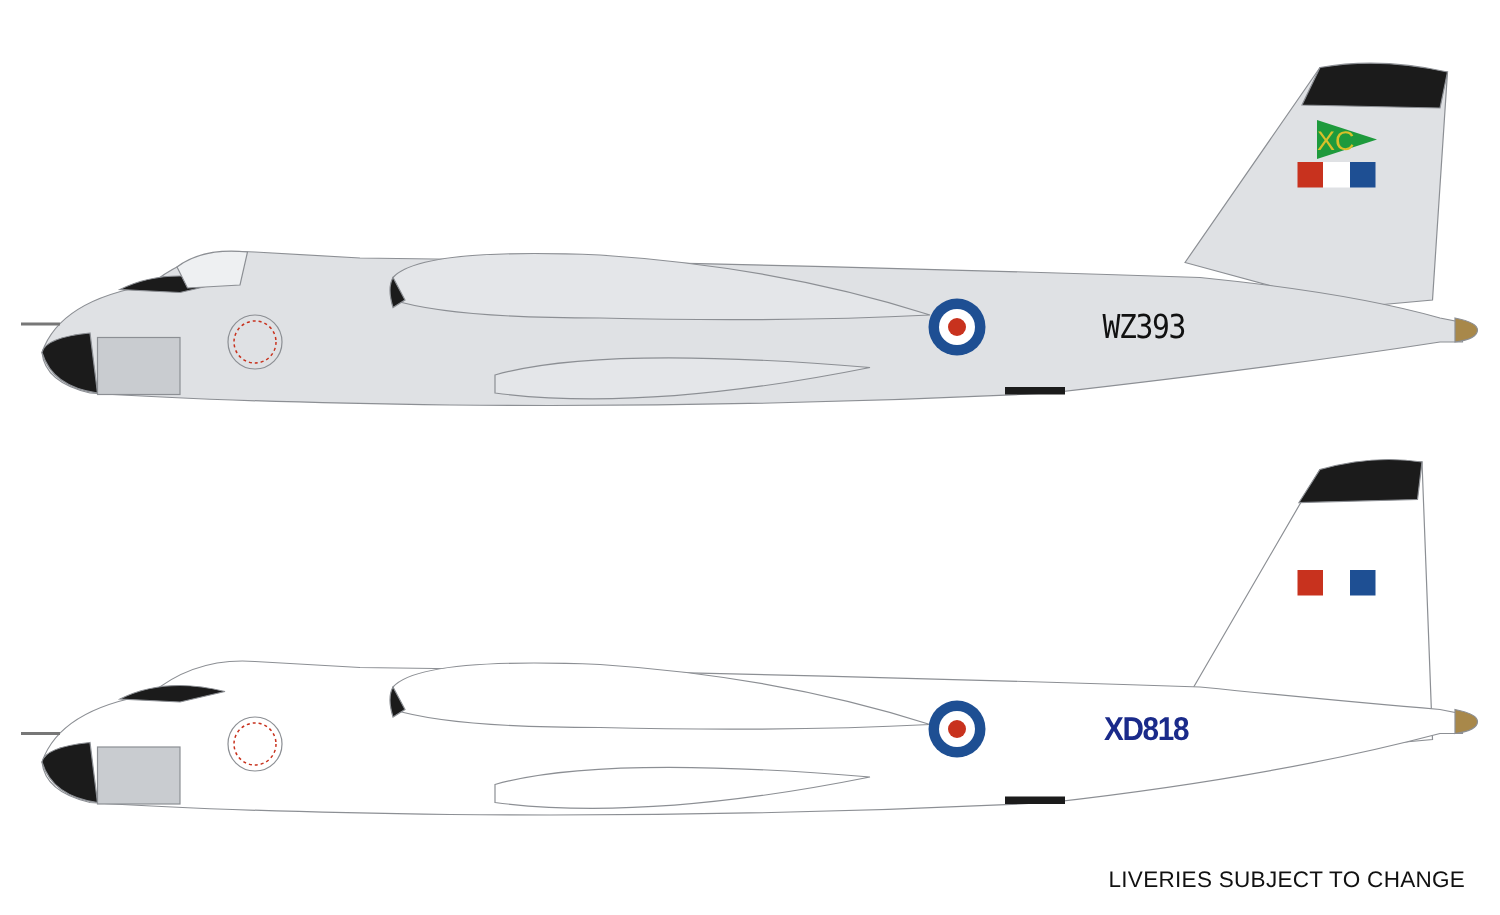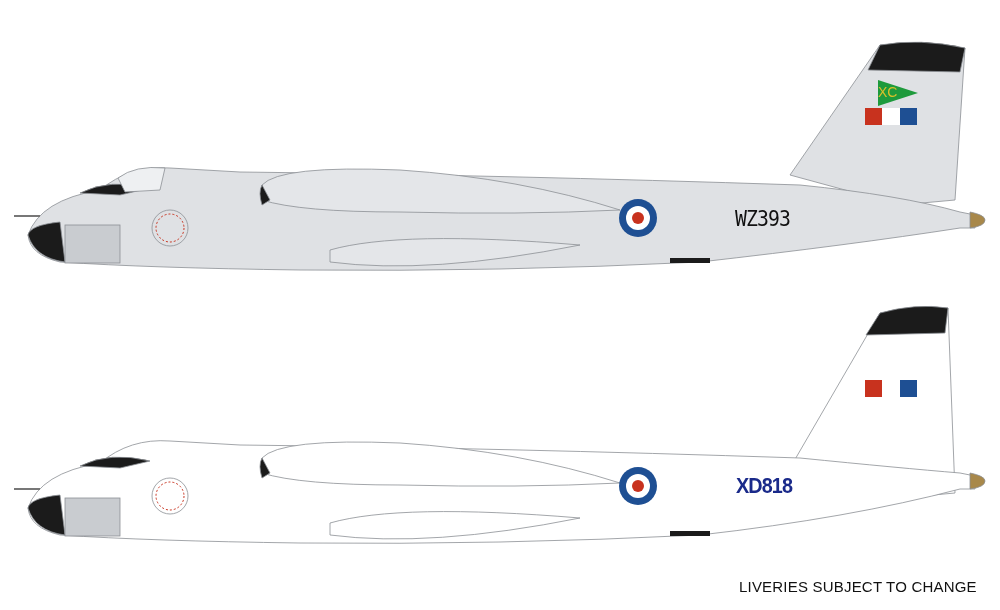--- a/index.html
+++ b/index.html
@@ -4,21 +4,21 @@
 <style>
   html, body { margin:0; padding:0; background:#ffffff; }
   body { width:1000px; height:610px; position:relative; overflow:hidden; font-family:"Liberation Sans", sans-serif; }
   .plane { position:absolute; left:0; width:1000px; }
   .plane svg { display:block; }
   #plane-top { top:0; height:300px; }
   #plane-bottom { top:298px; height:300px; }
   .serial { position:absolute; font-family:"DejaVu Sans Mono", monospace; font-size:22px; letter-spacing:-1px; transform:scaleX(0.9); transform-origin:left; }
   #serial-top { left:735px; top:206px; color:#111; }
   #serial-bottom { left:736px; top:455px; color:#1a2a8a; font-weight:bold; font-family:"Liberation Sans", sans-serif; }
-  .code { position:absolute; font-size:14px; color:#d8c02a; font-family:"Liberation Sans", sans-serif; }
+  .code { position:absolute; font-size:18px; color:#d8c02a; font-family:"Liberation Sans", sans-serif; }
   #code-top { left:878px; top:84px; }
   .footer { position:absolute; left:739px; top:578px; font-size:15px; color:#111; letter-spacing:0.2px; font-family:"Liberation Sans", sans-serif; }
 </style>
 </head>
 <body>
 
 <div class="plane" id="plane-top">
   <svg width="1000" height="300" viewBox="0 0 1000 300">
     <g stroke="#8c8f94" stroke-width="0.8">
 

